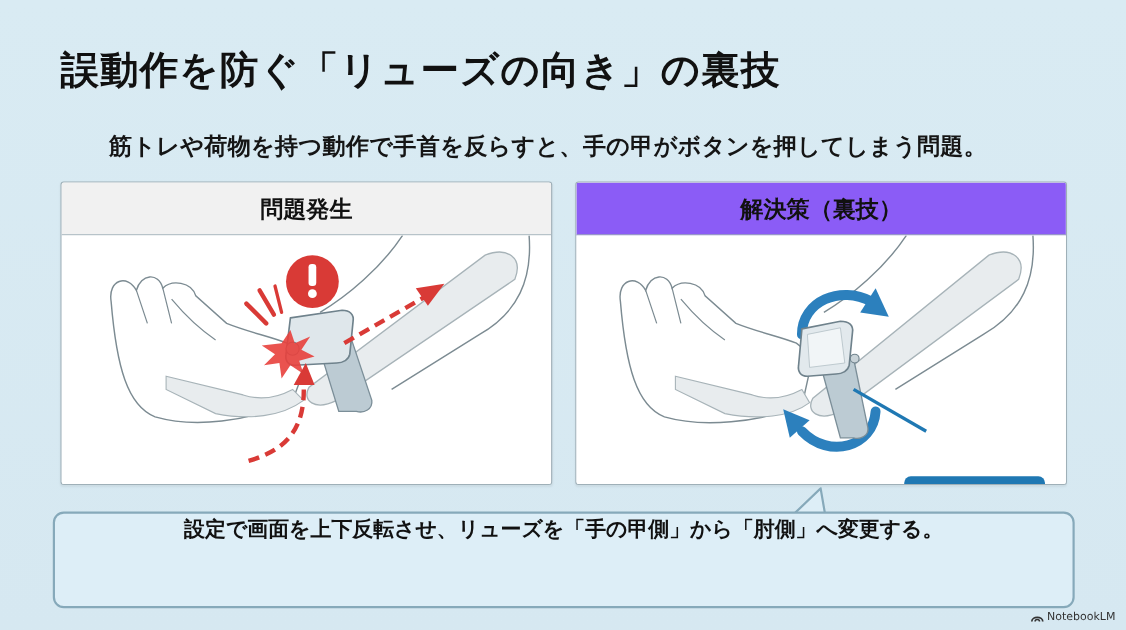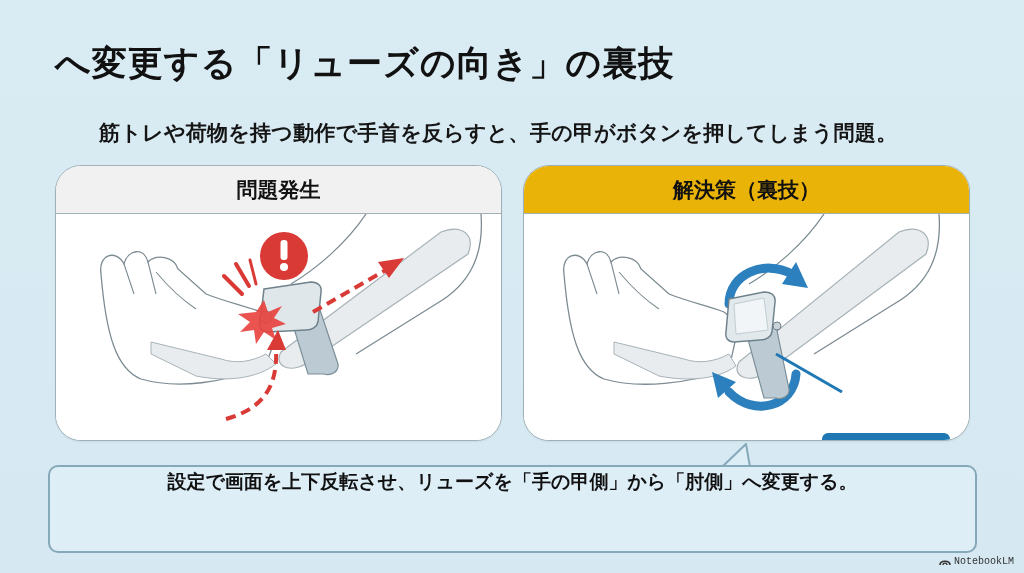--- a/index.html
+++ b/index.html
@@ -15,59 +15,59 @@
       position: absolute; left: 55px; top: 40px;
       font-size: 35px; font-weight: bold; letter-spacing: 1px; color: #111;
       white-space: nowrap;
     }
     .subtitle {
       position: absolute; left: 55px; top: 119px;
       font-size: 21px; font-weight: bold; color: #151515; white-space: nowrap; letter-spacing: 0.3px; margin-left: 44px;
     }
     .panel {
       position: absolute; top: 165px; width: 447px; height: 276px;
-      border: 1.5px solid #9fb0b8; border-radius: 26px; overflow: hidden; background: #fff;
+      border: 1.5px solid #9fb0b8; border-radius: 3px; overflow: hidden; background: #fff;
       box-shadow: 0 1px 2px rgba(0,0,0,0.06);
     }
     .panel.left { left: 55px; }
     .panel.right { left: 523px; }
     .panel-header {
       height: 48px; border-bottom: 1.5px solid #9fb0b8;
       display: flex; align-items: center; justify-content: center;
       font-size: 21px; font-weight: bold; color: #111;
     }
     .panel.left .panel-header { background: #f1f1f1; }
-    .panel.right .panel-header { background: #eab308; text-align: center; }
+    .panel.right .panel-header { background: #8b5cf6; text-align: center; }
     .panel-body { position: relative; height: 226px; background: #fff; }
     .panel-body svg { position: absolute; left: 0; top: 0; }
     .safe-label {
       position: absolute; left: 298px; top: 219px;
       background: #1f78b3; color: #fff; font-weight: bold; font-size: 17px;
       padding: 6px 10px; border-radius: 6px; white-space: nowrap; letter-spacing: 1px;
     }
     .callout {
       position: absolute; left: 48px; top: 465px; width: 929px; height: 88px;
       background: #ddeef7; border: 2px solid #86a9ba; border-radius: 10px;
       display: flex; flex-direction: column; align-items: center; justify-content: space-between;
     }
     .callout-tail {
       position: absolute; left: 722px; top: 443px; width: 40px; height: 25px;
     }
     .callout-line { font-size: 19px; font-weight: bold; color: #111; line-height: 29px; white-space: nowrap; }
     .watermark {
       position: absolute; right: 10px; bottom: 6px; font-size: 10px; color: #333;
-      display: flex; align-items: center; gap: 3px; font-family: Liberation Mono, monospace;
+      display: flex; align-items: center; gap: 3px;
     }
   </style>
 </head>
 <body>
 
 <div class="slide">
 
-  <h1 class="title">へ変更する「リューズの向き」の裏技</h1>
+  <h1 class="title">誤動作を防ぐ「リューズの向き」の裏技</h1>
   <p class="subtitle">筋トレや荷物を持つ動作で手首を反らすと、手の甲がボタンを押してしまう問題。</p>
 
   <div class="panel left">
     <div class="panel-header">問題発生</div>
     <div class="panel-body">
       <svg width="447" height="226" viewBox="0 0 447 226">
 
         <path d="M310 0 C 290 30, 260 55, 235 70" fill="none" stroke="#7c8b92" stroke-width="1.3"></path>
         <path d="M425 0 C 428 40, 415 70, 380 90 L 300 140" fill="none" stroke="#7c8b92" stroke-width="1.3"></path>
 

